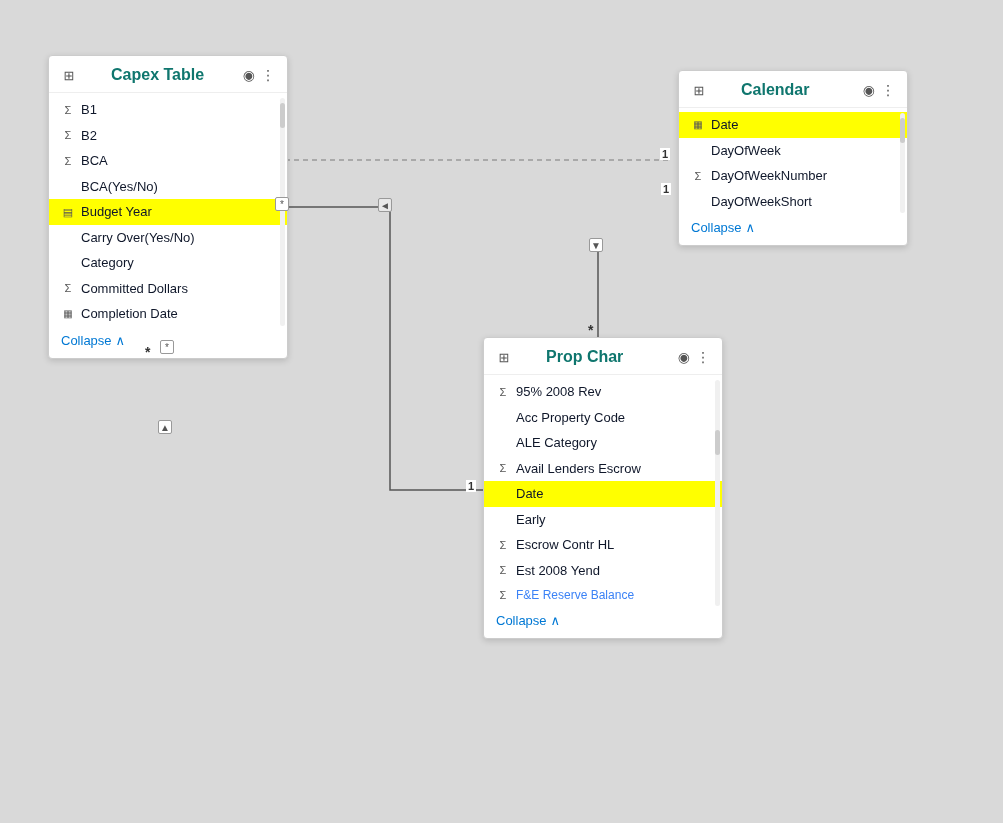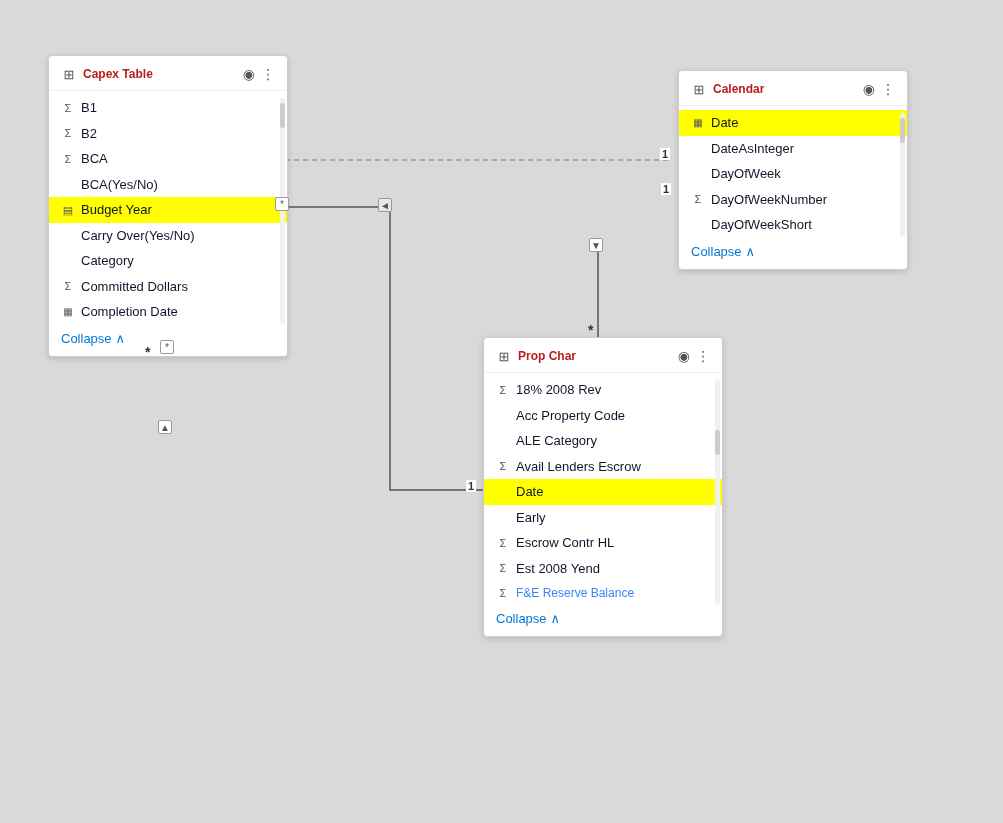--- a/index.html
+++ b/index.html
@@ -35,23 +35,24 @@
       height: 16px;
       display: flex;
       align-items: center;
       justify-content: center;
       color: #555;
       font-size: 13px;
     }
 
     .card-title {
       font-weight: 600;
-      font-size: 12px;
+      font-size: 16px;
       flex: 1;
-      color: #b91c1c;
+      color: #0f766e;
+      margin-left: 28px;
     }
 
     .card-actions {
       display: flex;
       gap: 6px;
       align-items: center;
     }
 
     .card-action-btn {
       cursor: pointer;
@@ -208,24 +209,20 @@
       <span class="card-action-btn">⋮</span>
     </div>
   </div>
   <div class="card-body">
     <div class="field-row highlighted">
       <span class="field-icon" style="font-size:10px;">▦</span>
       <span class="field-name">Date</span>
     </div>
     <div class="field-row">
       <span class="field-icon"></span>
-      <span class="field-name">DateAsInteger</span>
-    </div>
-    <div class="field-row">
-      <span class="field-icon"></span>
       <span class="field-name">DayOfWeek</span>
     </div>
     <div class="field-row">
       <span class="field-icon">Σ</span>
       <span class="field-name">DayOfWeekNumber</span>
     </div>
     <div class="field-row">
       <span class="field-icon"></span>
       <span class="field-name">DayOfWeekShort</span>
     </div>
@@ -245,21 +242,21 @@
     <span class="card-header-icon">⊞</span>
     <span class="card-title">Prop Char</span>
     <div class="card-actions">
       <span class="card-action-btn">◉</span>
       <span class="card-action-btn">⋮</span>
     </div>
   </div>
   <div class="card-body">
     <div class="field-row">
       <span class="field-icon">Σ</span>
-      <span class="field-name">18% 2008 Rev</span>
+      <span class="field-name">95% 2008 Rev</span>
     </div>
     <div class="field-row">
       <span class="field-icon"></span>
       <span class="field-name">Acc Property Code</span>
     </div>
     <div class="field-row">
       <span class="field-icon"></span>
       <span class="field-name">ALE Category</span>
     </div>
     <div class="field-row">

